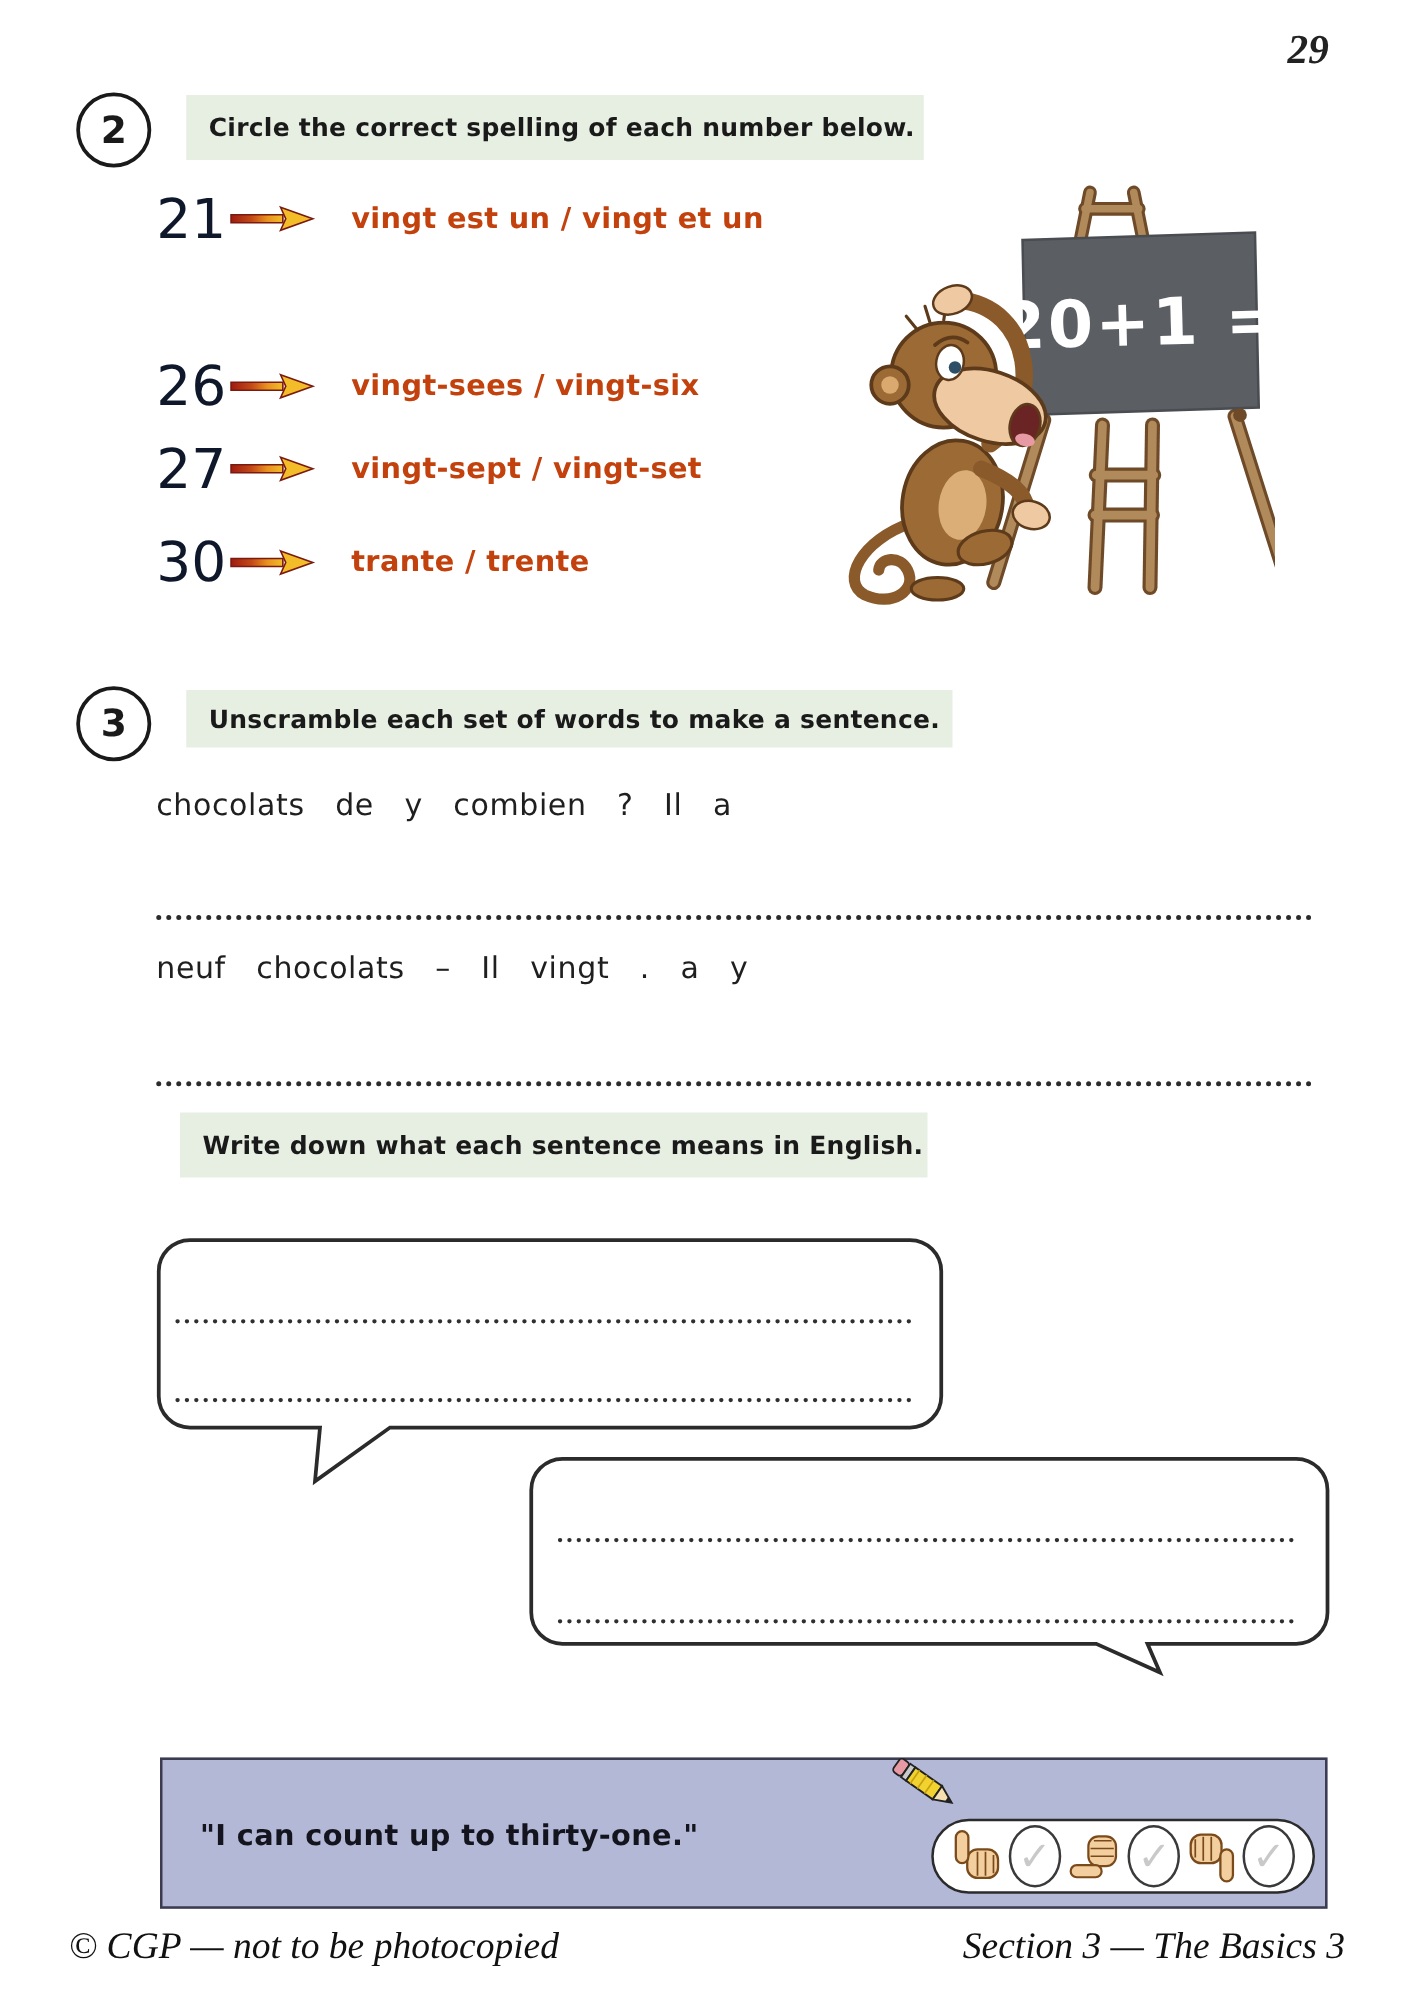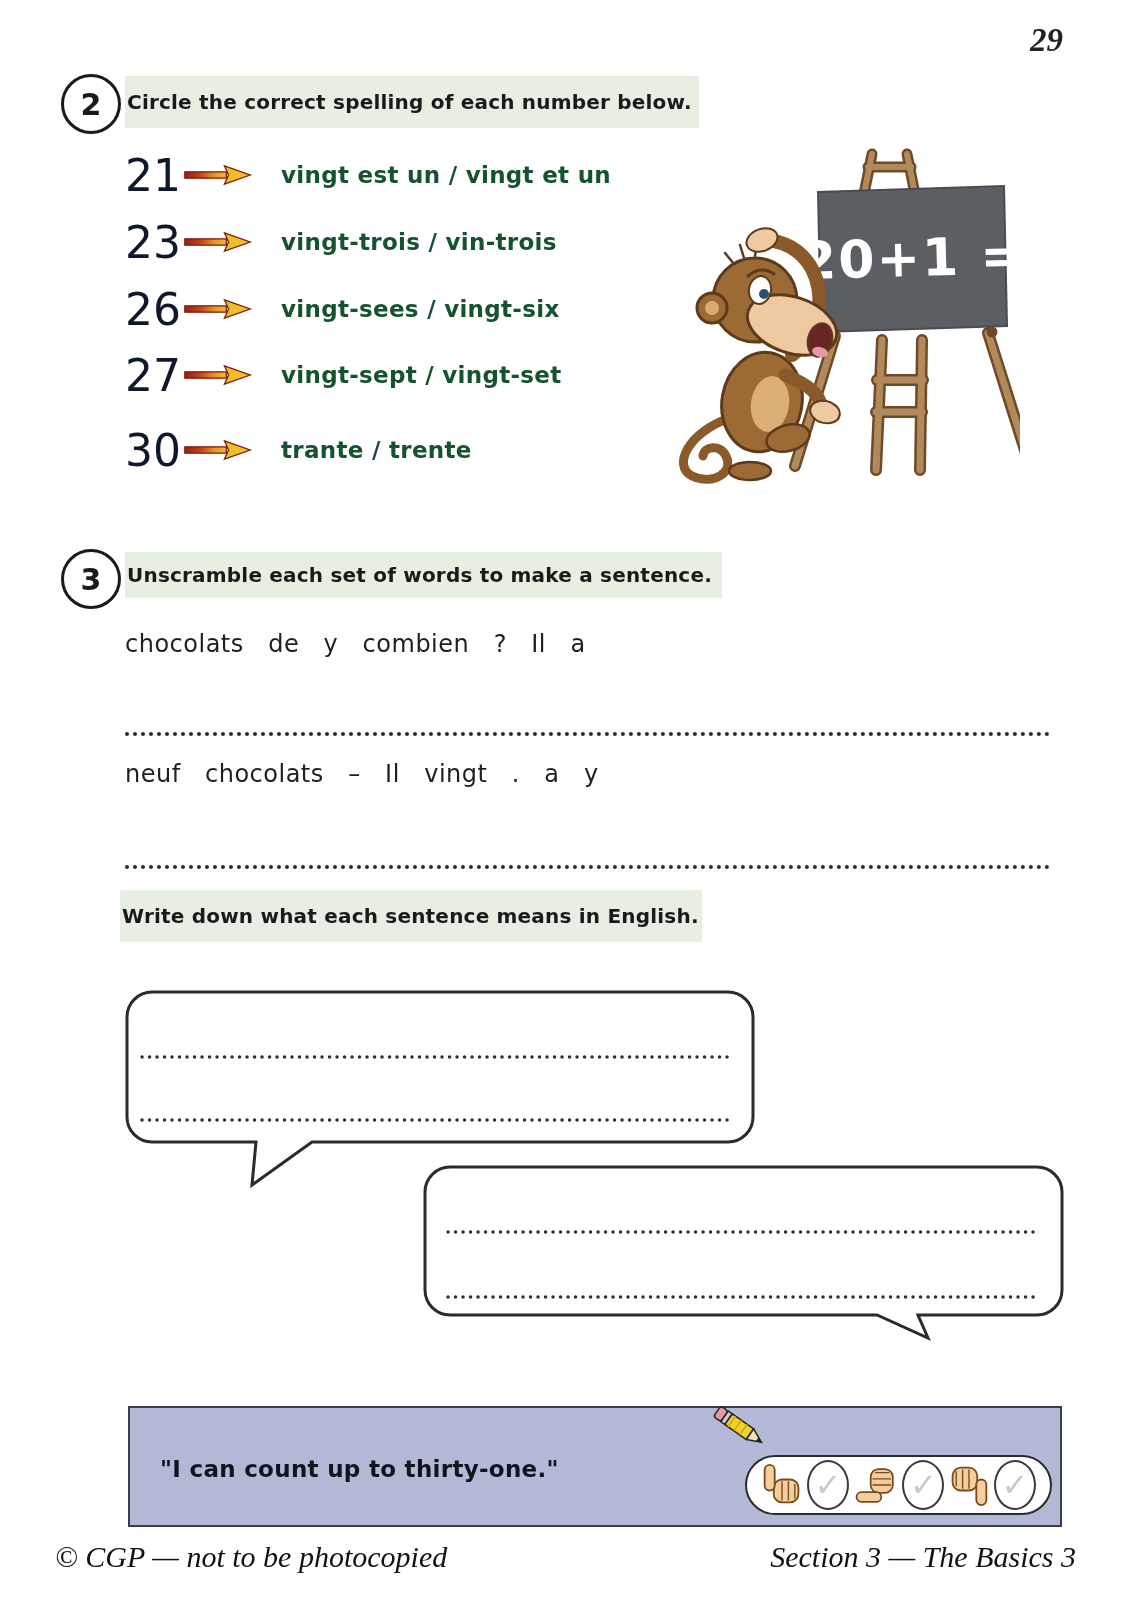--- a/index.html
+++ b/index.html
@@ -1,26 +1,26 @@
 <!DOCTYPE html>
 <html><head>
 <meta charset="utf-8">
 <style>
   html,body{margin:0;padding:0;background:#ffffff;}
   body{font-family:"DejaVu Sans",sans-serif;color:#1a1a1a;}
   #page{position:relative;width:1131px;height:1600px;background:#ffffff;overflow:hidden;}
   .abs{position:absolute;}
   .pagenum{font-family:"Liberation Serif",serif;font-style:italic;font-weight:bold;font-size:33px;color:#222;}
   .qcircle{width:54px;height:54px;border:3px solid #1a1a1a;border-radius:50%;display:flex;align-items:center;justify-content:center;font-size:30px;font-weight:bold;background:#fff;}
-  .greenbox{background:#e7efe3;display:flex;align-items:center;padding-left:2px;font-weight:bold;letter-spacing:.2px;}
+  .greenbox{background:#e7efe3;display:flex;align-items:center;padding-left:18px;font-weight:bold;letter-spacing:.2px;margin-left:24px;}
   .gb1{font-size:20px;}
   .row{display:flex;align-items:center;}
   .num{font-size:44px;width:58px;color:#0f172a;}
   .arrow{width:70px;height:26px;flex:0 0 auto;}
-  .opts{font-weight:bold;font-size:23px;margin-left:28px;letter-spacing:.3px;color:#14532d;}
+  .opts{font-weight:bold;font-size:23px;margin-left:28px;letter-spacing:.3px;color:#c2410c;}
   .scrambled{font-size:24px;white-space:pre;color:#1f1f1f;letter-spacing:.5px;}
   .dotline{height:4px;border-bottom:4px dotted #2b2b2b;}
   .bar{background:#b3b8d7;border:2px solid #3c3c50;box-sizing:border-box;}
   .bar-text{font-size:23px;font-weight:bold;color:#14141e;letter-spacing:.3px;}
   .pill{background:#fff;border:2.5px solid #2b2b2b;border-radius:30px;display:flex;align-items:center;justify-content:space-between;padding:0 14px;box-sizing:border-box;}
   .oval{width:38px;height:46px;border:2px solid #3a3a3a;border-radius:50%;display:flex;align-items:center;justify-content:center;background:#fff;cursor:pointer;}
   .tick{color:#c9c9c9;font-size:32px;line-height:1;}
   .footer{display:flex;justify-content:space-between;font-family:"Liberation Serif",serif;font-style:italic;font-size:30px;color:#111;}
   svg text{font-family:"DejaVu Sans",sans-serif;}
 </style>
@@ -45,28 +45,20 @@
   <div class="abs qcircle" style="left:61px;top:74px;">2</div>
   <div class="abs greenbox gb1" style="left:125px;top:76px;width:572px;height:52px;">Circle the correct spelling of each number below.</div>
 
   <div class="abs row" style="left:125px;top:154px;height:42px;">
     <span class="num">21</span>
     <svg class="arrow" viewBox="0 0 76 26">
         <polygon points="2,9.5 47,9.5 47,16.5 2,16.5" fill="url(#agrad)" stroke="#7a1a10" stroke-width="1.4"></polygon>
         <polygon points="45,3 73,13 45,23 49.5,13" fill="#f2bd28" stroke="#7a1a10" stroke-width="1.4"></polygon>
       </svg>
     <span class="opts">vingt est un / vingt et un</span>
-  </div>
-  <div class="abs row" style="left:125px;top:221px;height:42px;">
-    <span class="num">23</span>
-    <svg class="arrow" viewBox="0 0 76 26">
-        <polygon points="2,9.5 47,9.5 47,16.5 2,16.5" fill="url(#agrad)" stroke="#7a1a10" stroke-width="1.4"></polygon>
-        <polygon points="45,3 73,13 45,23 49.5,13" fill="#f2bd28" stroke="#7a1a10" stroke-width="1.4"></polygon>
-      </svg>
-    <span class="opts">vingt-trois / vin-trois</span>
   </div>
   <div class="abs row" style="left:125px;top:288px;height:42px;">
     <span class="num">26</span>
     <svg class="arrow" viewBox="0 0 76 26">
         <polygon points="2,9.5 47,9.5 47,16.5 2,16.5" fill="url(#agrad)" stroke="#7a1a10" stroke-width="1.4"></polygon>
         <polygon points="45,3 73,13 45,23 49.5,13" fill="#f2bd28" stroke="#7a1a10" stroke-width="1.4"></polygon>
       </svg>
     <span class="opts">vingt-sees / vingt-six</span>
   </div>
   <div class="abs row" style="left:125px;top:354px;height:42px;">

